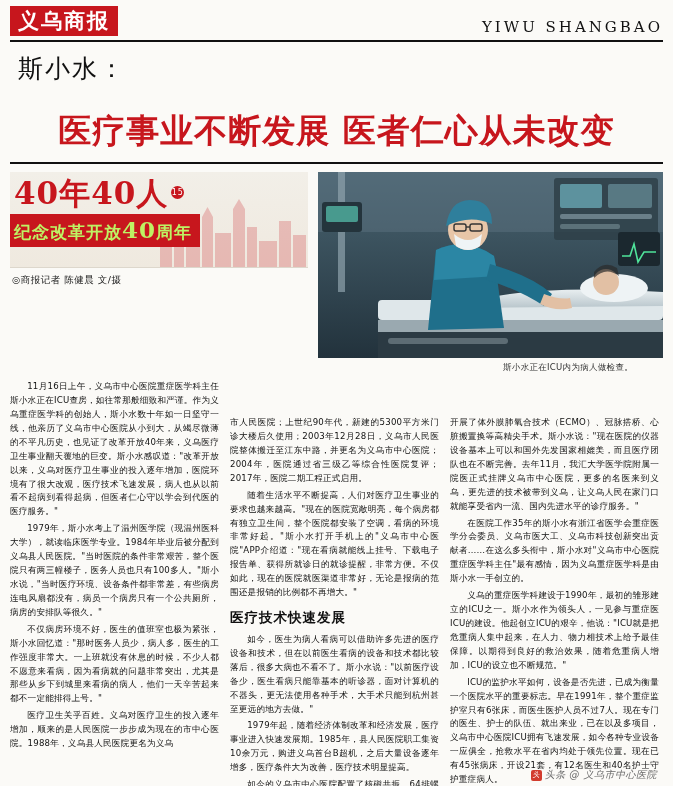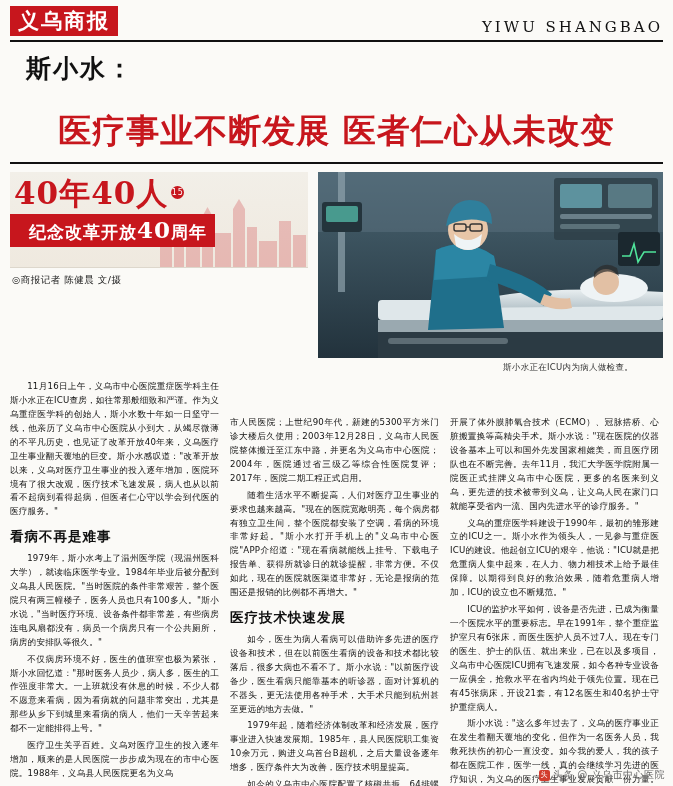--- a/index.html
+++ b/index.html
@@ -58,23 +58,23 @@
   }
 
   
   .headline-wrap {
     border-bottom: 2px solid #111;
     padding: 10px 0 8px 0;
   }
   .kicker {
     font-family: "DejaVu Serif", "Liberation Serif", serif;
     font-size: 25px;
-    font-weight: bold;
+    font-weight: normal;
     letter-spacing: 2px;
-    margin-left: 16px;
+    margin-left: 8px;
     color: #111;
   }
   .headline {
     font-family: "DejaVu Serif", "Liberation Serif", serif;
     font-size: 33px;
     font-weight: bold;
     color: #c7161d;
     letter-spacing: 1px;
     text-align: center;
     margin-top: 24px;
@@ -125,25 +125,25 @@
     vertical-align: 9px;
     margin-left: 3px;
     font-weight: normal;
   }
   .badge-l2 {
     position: relative;
     z-index: 2;
     margin-top: 5px;
     display: inline-block;
     background: #c7161d;
-    color: #ffffff;
+    color: #bef264;
     font-family: "DejaVu Serif", "Liberation Serif", serif;
     font-size: 17px;
     font-weight: bold;
-    padding: 2px 8px 3px 19px;
+    padding: 2px 8px 3px 4px;
     letter-spacing: 1px;
   }
   .badge-l2 .big { font-size: 23px; }
 
   .byline {
     font-size: 9.5px;
     color: #222;
     padding: 6px 0 4px 2px;
     letter-spacing: .5px;
   }
@@ -190,25 +190,26 @@
     color: #111;
     margin: 7px 0 4px 0;
     letter-spacing: 1px;
     text-indent: 0;
   }
   .col.col2 { position: relative; }
   .col3 { position: relative; }
 
   .watermark {
     position: absolute;
-    right: 8px;
+    right: 16px;
     bottom: 4px;
     font-size: 10px;
     color: #6b6b6b;
     letter-spacing: .5px;
+    font-style: italic;
   }
   .wm-dot {
     display: inline-block;
     width: 11px; height: 11px;
     border-radius: 2px;
     background: #d23c2e;
     color: #fff;
     font-size: 7px;
     text-align: center;
     line-height: 11px;
@@ -324,38 +325,38 @@
         </svg>
       </div>
       <div class="caption">斯小水正在ICU内为病人做检查。</div>
     </div>
   </div>
 
   <div class="columns">
 
     <div class="col col1">
       <p>11月16日上午，义乌市中心医院重症医学科主任斯小水正在ICU查房，如往常那般细致和严谨。作为义乌重症医学科的创始人，斯小水数十年如一日坚守一线，他亲历了义乌市中心医院从小到大，从竭尽微薄的不平凡历史，也见证了改革开放40年来，义乌医疗卫生事业翻天覆地的巨变。斯小水感叹道："改革开放以来，义乌对医疗卫生事业的投入逐年增加，医院环境有了很大改观，医疗技术飞速发展，病人也从以前看不起病到看得起病，但医者仁心守以学会到代医的医疗服务。"</p>
-      <div class="sub">看病不再是难事</div>
       <p>1979年，斯小水考上了温州医学院（现温州医科大学），就读临床医学专业。1984年毕业后被分配到义乌县人民医院。"当时医院的条件非常艰苦，整个医院只有两三幢楼子，医务人员也只有100多人。"斯小水说，"当时医疗环境、设备条件都非常差，有些病房连电风扇都没有，病员一个病房只有一个公共厕所，病房的安排队等很久。"</p>
       <p>不仅病房环境不好，医生的值班室也极为紧张，斯小水回忆道："那时医务人员少，病人多，医生的工作强度非常大。一上班就没有休息的时候，不少人都不愿意来看病，因为看病就的问题非常突出，尤其是那些从乡下到城里来看病的病人，他们一天辛苦起来都不一定能排得上号。"</p>
       <p>医疗卫生关乎百姓。义乌对医疗卫生的投入逐年增加，顺来的是人民医院一步步成为现在的市中心医院。1988年，义乌县人民医院更名为义乌</p>
     </div>
 
     <div class="col col2">
       <p class="noind">市人民医院；上世纪90年代，新建的5300平方米门诊大楼后久使用；2003年12月28日，义乌市人民医院整体搬迁至江东中路，并更名为义乌市中心医院；2004年，医院通过省三级乙等综合性医院复评；2017年，医院二期工程正式启用。</p>
       <p>随着生活水平不断提高，人们对医疗卫生事业的要求也越来越高。"现在的医院宽敞明亮，每个病房都有独立卫生间，整个医院都安装了空调，看病的环境非常好起。"斯小水打开手机上的"义乌市中心医院"APP介绍道："现在看病就能线上挂号、下载电子报告单、获得所就诊日的就诊提醒，非常方便。不仅如此，现在的医院就医渠道非常好，无论是报病的范围还是报销的比例都不再增大。"</p>
       <div class="sub">医疗技术快速发展</div>
       <p>如今，医生为病人看病可以借助许多先进的医疗设备和技术，但在以前医生看病的设备和技术都比较落后，很多大病也不看不了。斯小水说："以前医疗设备少，医生看病只能靠基本的听诊器，面对计算机的不器头，更无法使用各种手术，大手术只能到杭州甚至更远的地方去做。"</p>
       <p>1979年起，随着经济体制改革和经济发展，医疗事业进入快速发展期。1985年，县人民医院职工集资10余万元，购进义乌首台B超机，之后大量设备逐年增多，医疗条件大为改善，医疗技术明显提高。</p>
       <p>如今的义乌市中心医院配置了核磁共振、64排螺旋CT、数字减影血管造影机DSA、全自动生化分析仪、高压氧舱等一大批先进设备。同时，医院服务科建设、感染病学、手足外科学、血蒸检查研究为新近省县级医学龙头学科，并有义乌市医学重点学科10个、专科专利1个、医生专家工作室1个。此外，医院注重新技术新项目开发、成功</p>
 
     </div>
 
     <div class="col col3">
       <p class="noind">开展了体外膜肺氧合技术（ECMO）、冠脉搭桥、心脏搬置换等高精尖手术。斯小水说："现在医院的仪器设备基本上可以和国外先发国家相媲美，而且医疗团队也在不断完善。去年11月，我汇大学医学院附属一院医正式挂牌义乌市中心医院，更多的名医来到义乌，更先进的技术被带到义乌，让义乌人民在家门口就能享受省内一流、国内先进水平的诊疗服务。"</p>
+      <p>在医院工作35年的斯小水有浙江省医学会重症医学分会委员、义乌市医大工、义乌市科技创新突出贡献者……在这么多头衔中，斯小水对"义乌市中心医院重症医学科主任"最有感情，因为义乌重症医学科是由斯小水一手创立的。</p>
       <p>义乌的重症医学科建设于1990年，最初的雏形建立的ICU之一。斯小水作为领头人，一见参与重症医ICU的建设。他起创立ICU的艰辛，他说："ICU就是把危重病人集中起来，在人力、物力相技术上给予最佳保障。以期得到良好的救治效果，随着危重病人增加，ICU的设立也不断规范。"</p>
       <p>ICU的监护水平如何，设备是否先进，已成为衡量一个医院水平的重要标志。早在1991年，整个重症监护室只有6张床，而医生医护人员不过7人。现在专门的医生、护士的队伍、就出来业，已在以及多项目，义乌市中心医院ICU拥有飞速发展，如今各种专业设备一应俱全，抢救水平在省内均处于领先位置。现在已有45张病床，开设21套，有12名医生和40名护士守护重症病人。</p>
       <p>斯小水说："这么多年过去了，义乌的医疗事业正在发生着翻天覆地的变化，但作为一名医务人员，我救死扶伤的初心一直没变。如今我的爱人，我的孩子都在医院工作，医学一线，真的会继续学习先进的医疗知识，为义乌的医疗卫生事业发展贡献一份力量。同时，也希望年轻的医务工作者能不忘初心，不断学习先进技术，为义乌人民提供更好的医疗服务。"</p>
     </div>
   </div>
 
   <div class="watermark">
     <span class="wm-dot">头</span><span>头条 @ 义乌市中心医院</span>
   </div>
 </div>

